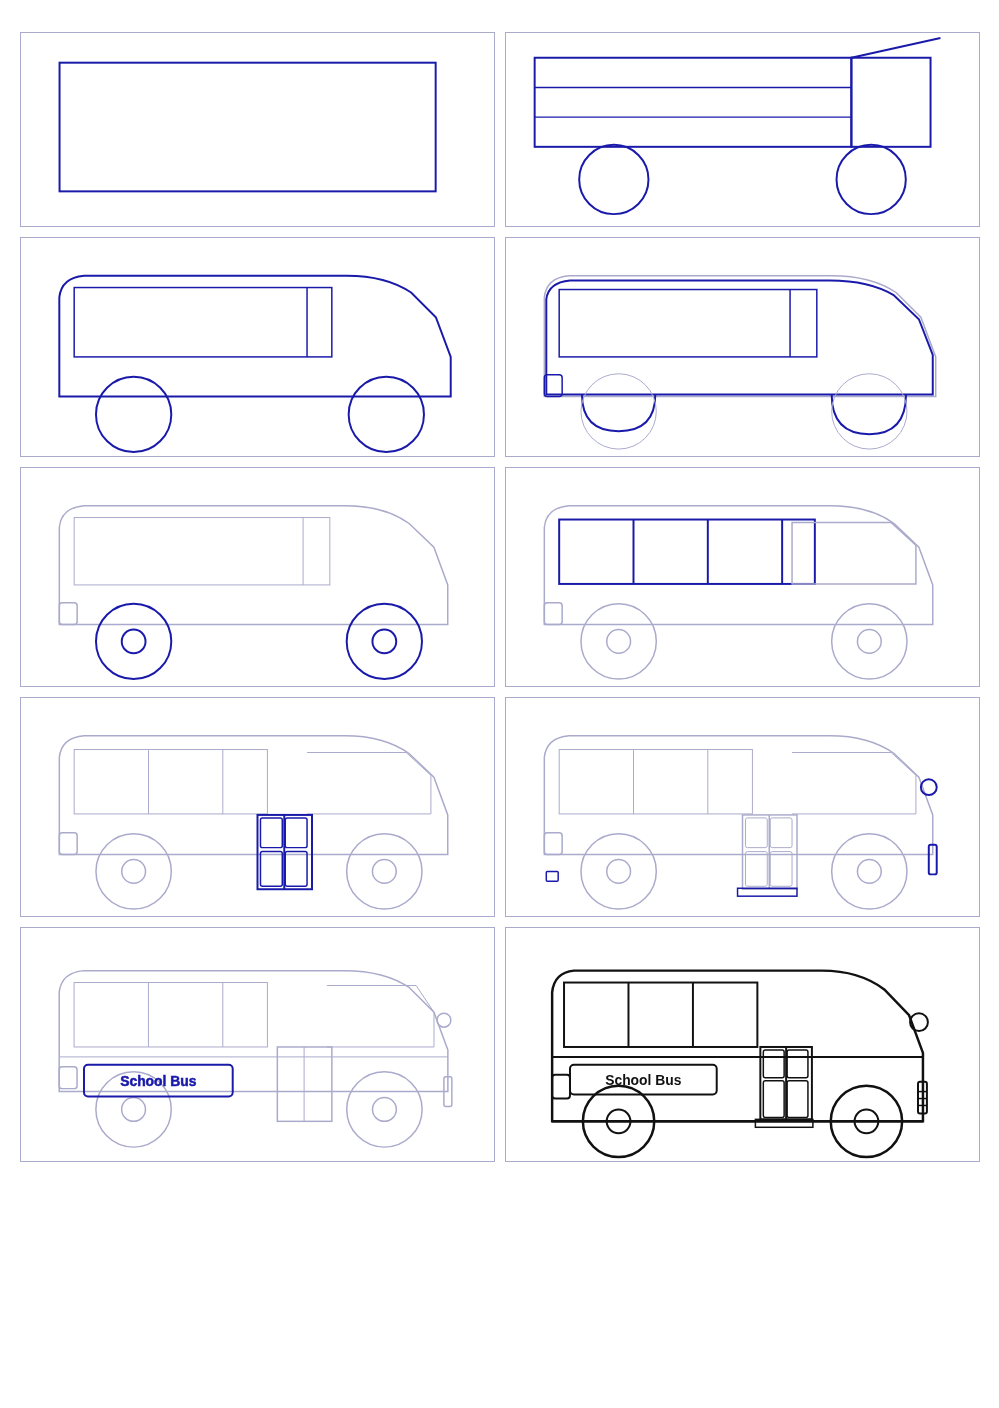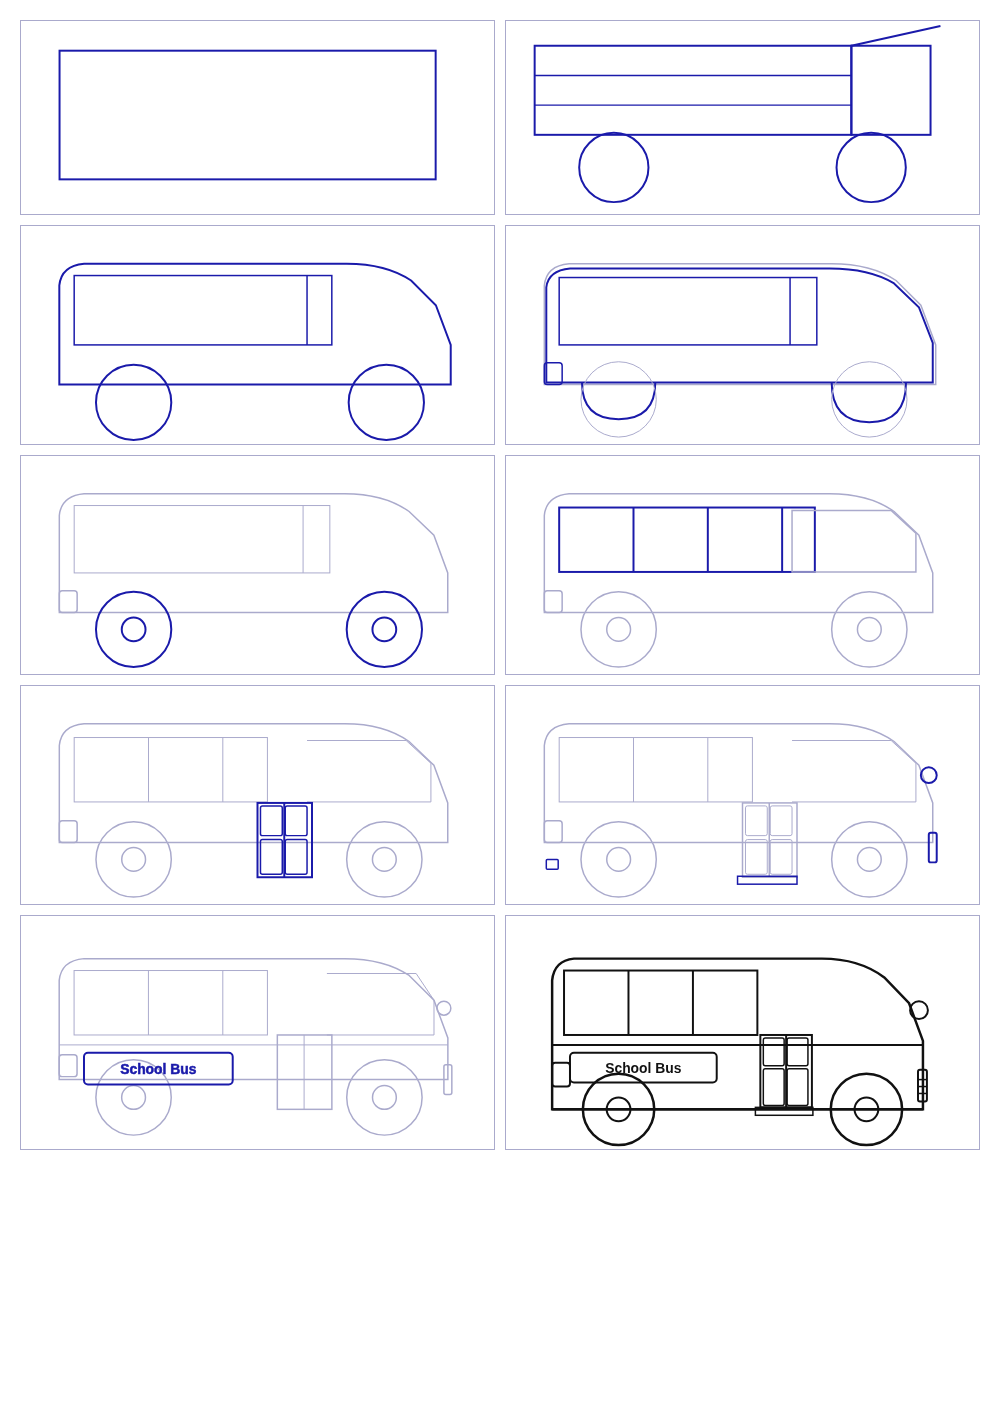--- a/index.html
+++ b/index.html
@@ -12,20 +12,21 @@
       flex-direction: column;
       align-items: center;
       padding: 20px;
     }
 
     .grid {
       display: grid;
       grid-template-columns: 1fr 1fr;
       gap: 10px;
       width: 960px;
+      margin-top: 12px;
     }
 
     .panel {
       border: 1.5px solid #aaaacc;
       background: #ffffff;
       position: relative;
       overflow: hidden;
     }
 
     svg {

